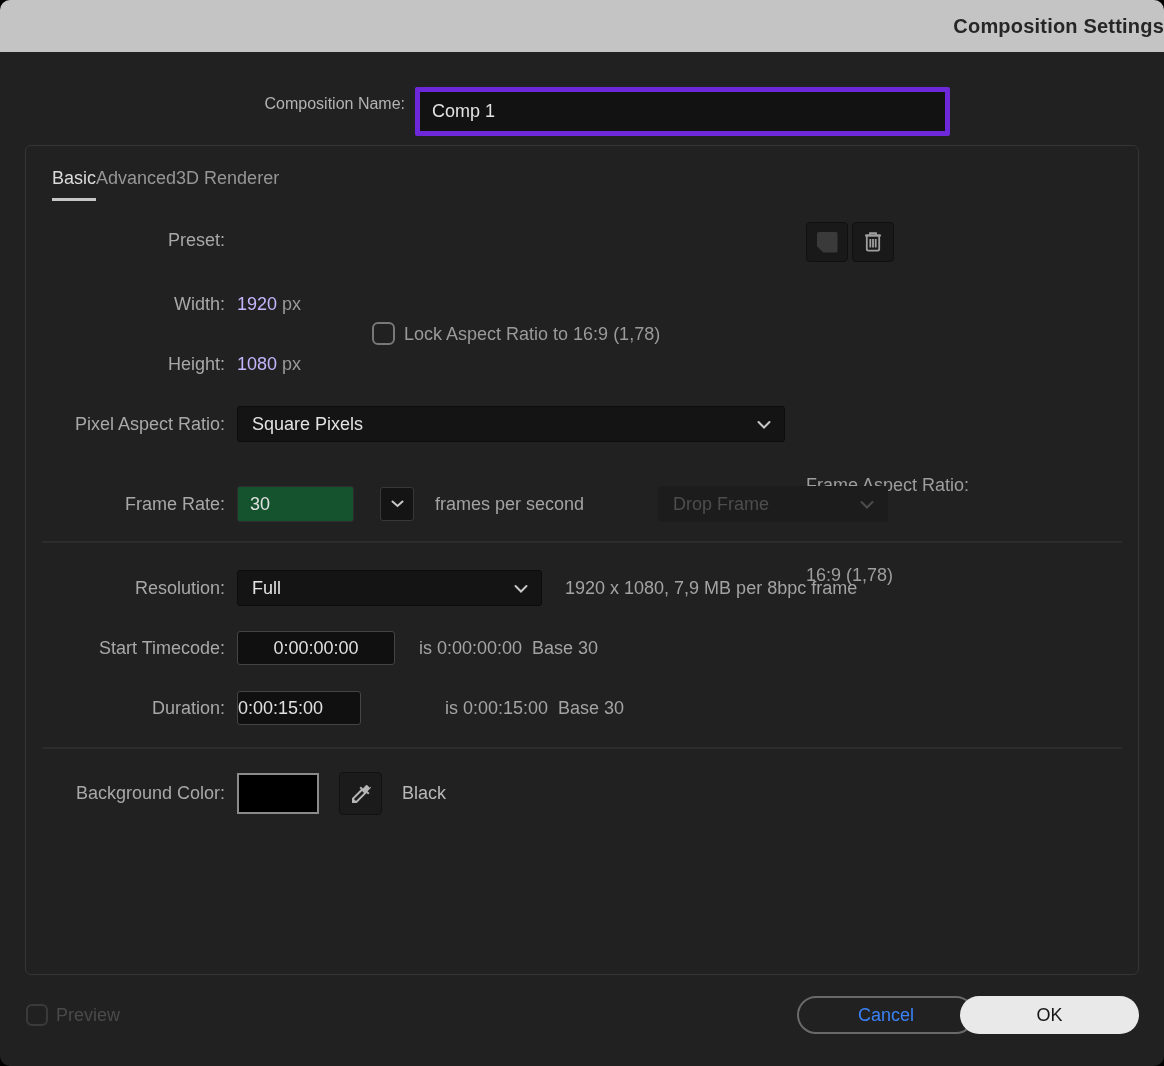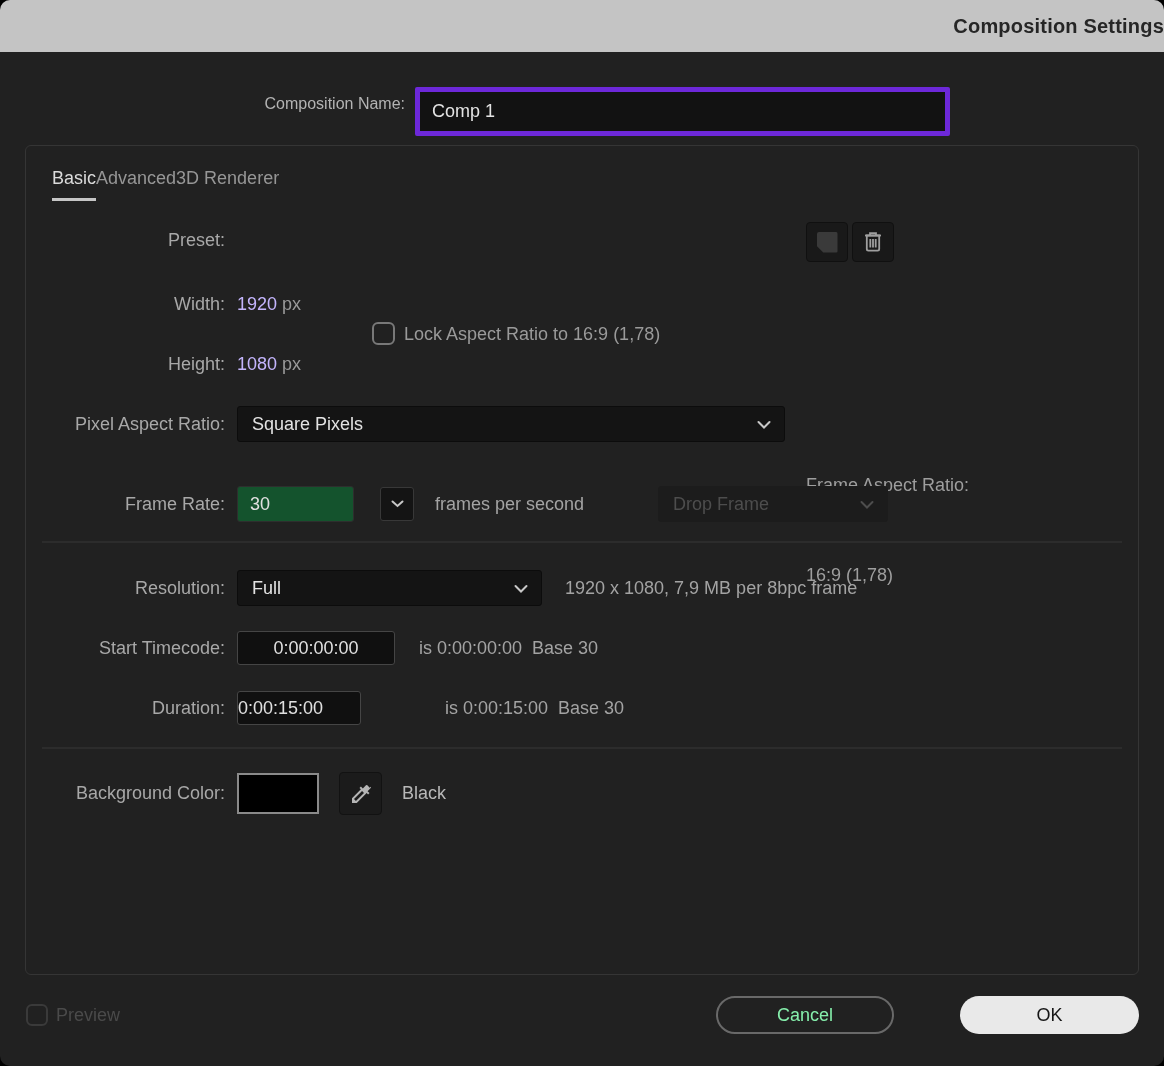--- a/index.html
+++ b/index.html
@@ -90,21 +90,21 @@
     background:#1b1b1b; border:1px solid #121212; border-radius:4px;
     display:flex; align-items:center; justify-content:center;
   }
 
   
   .footer-btn {
     position:absolute; top:996px; height:38px; border-radius:19px;
     font-size:18px; display:flex; align-items:center; justify-content:center;
     font-family:"Liberation Sans", sans-serif; cursor:default;
   }
-  .btn-cancel { left:716px; width:178px; background:transparent; border:2px solid #696969; color:#86efac; }
+  .btn-cancel { left:797px; width:178px; background:transparent; border:2px solid #696969; color:#3b82f6; }
   .btn-ok { left:960px; width:179px; background:#e9e9e9; border:none; color:#161616; }
   .preview-lbl { position:absolute; left:56px; top:1005px; color:#4a4a4a; font-size:18px; }
 </style>
 </head>
 <body>
 
 <div class="dialog">
 
   <div class="titlebar">
     <div class="title">Composition Settings</div>

